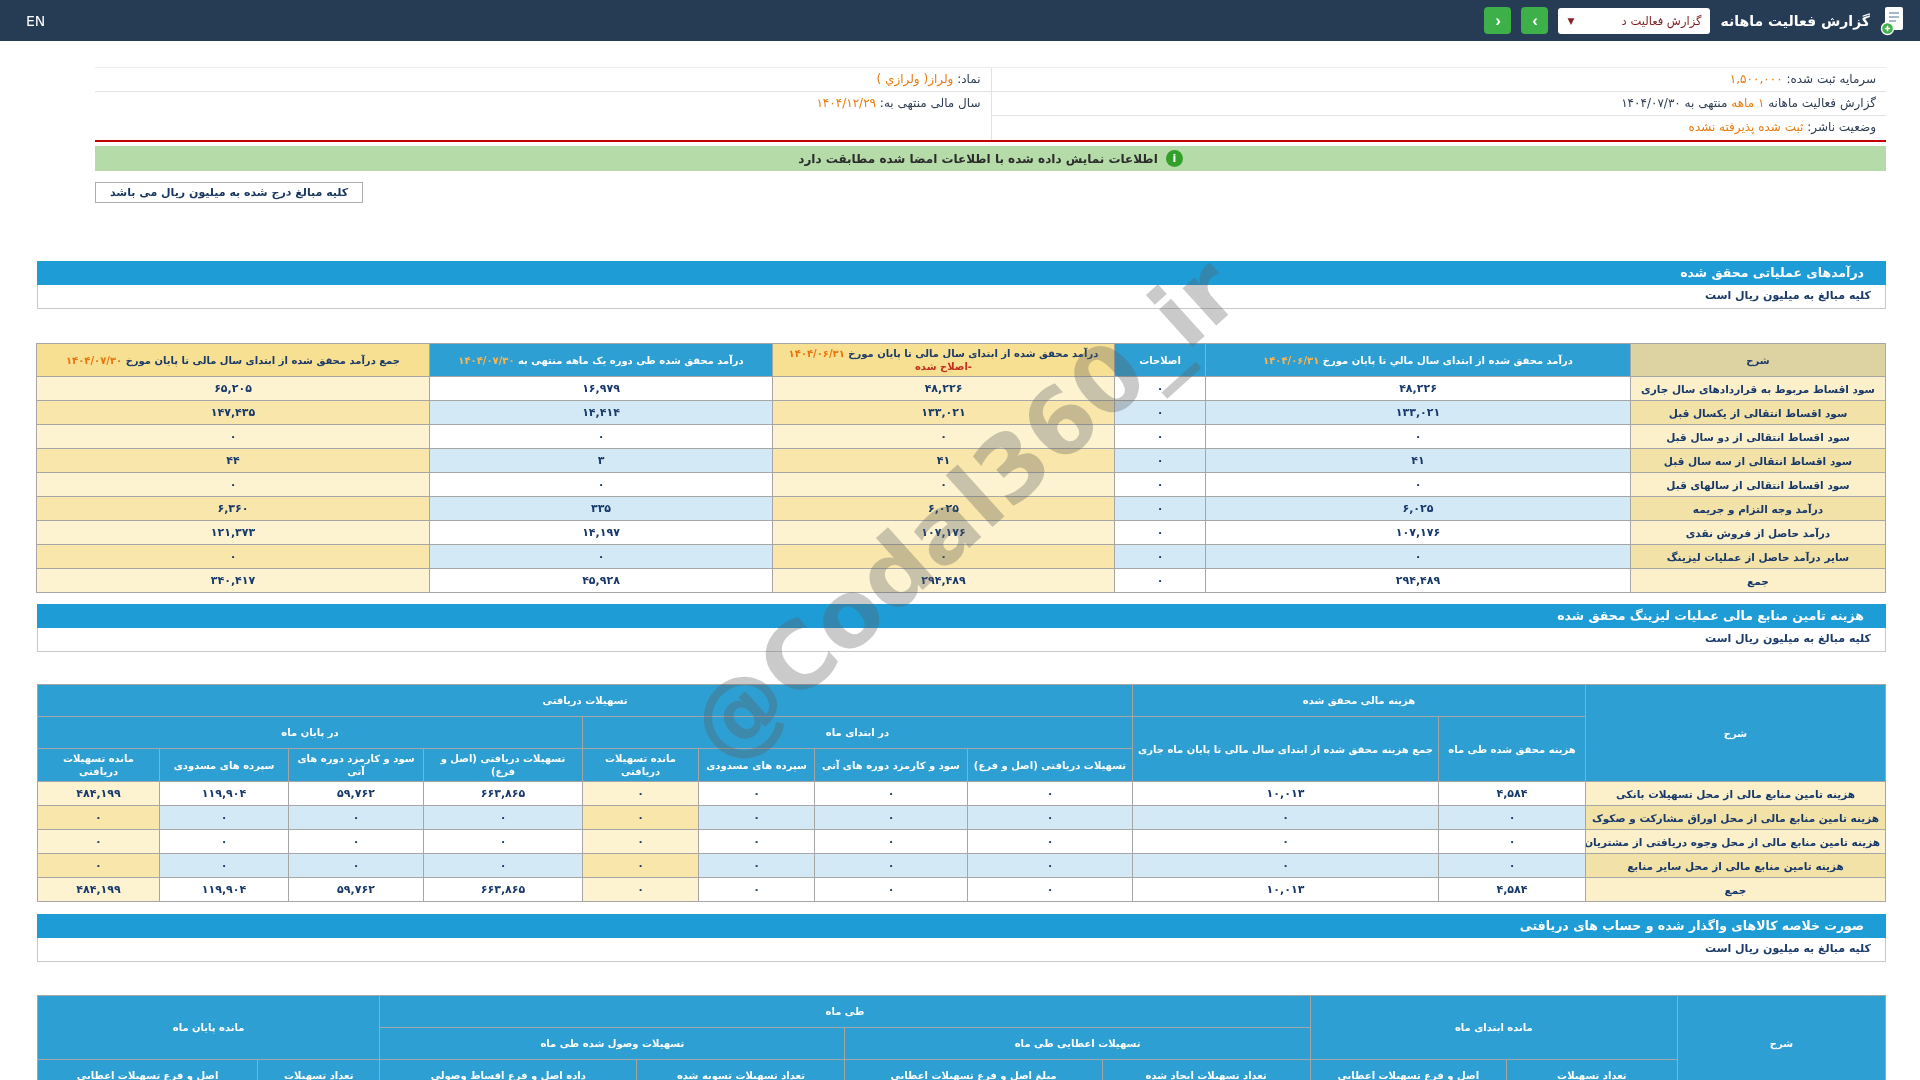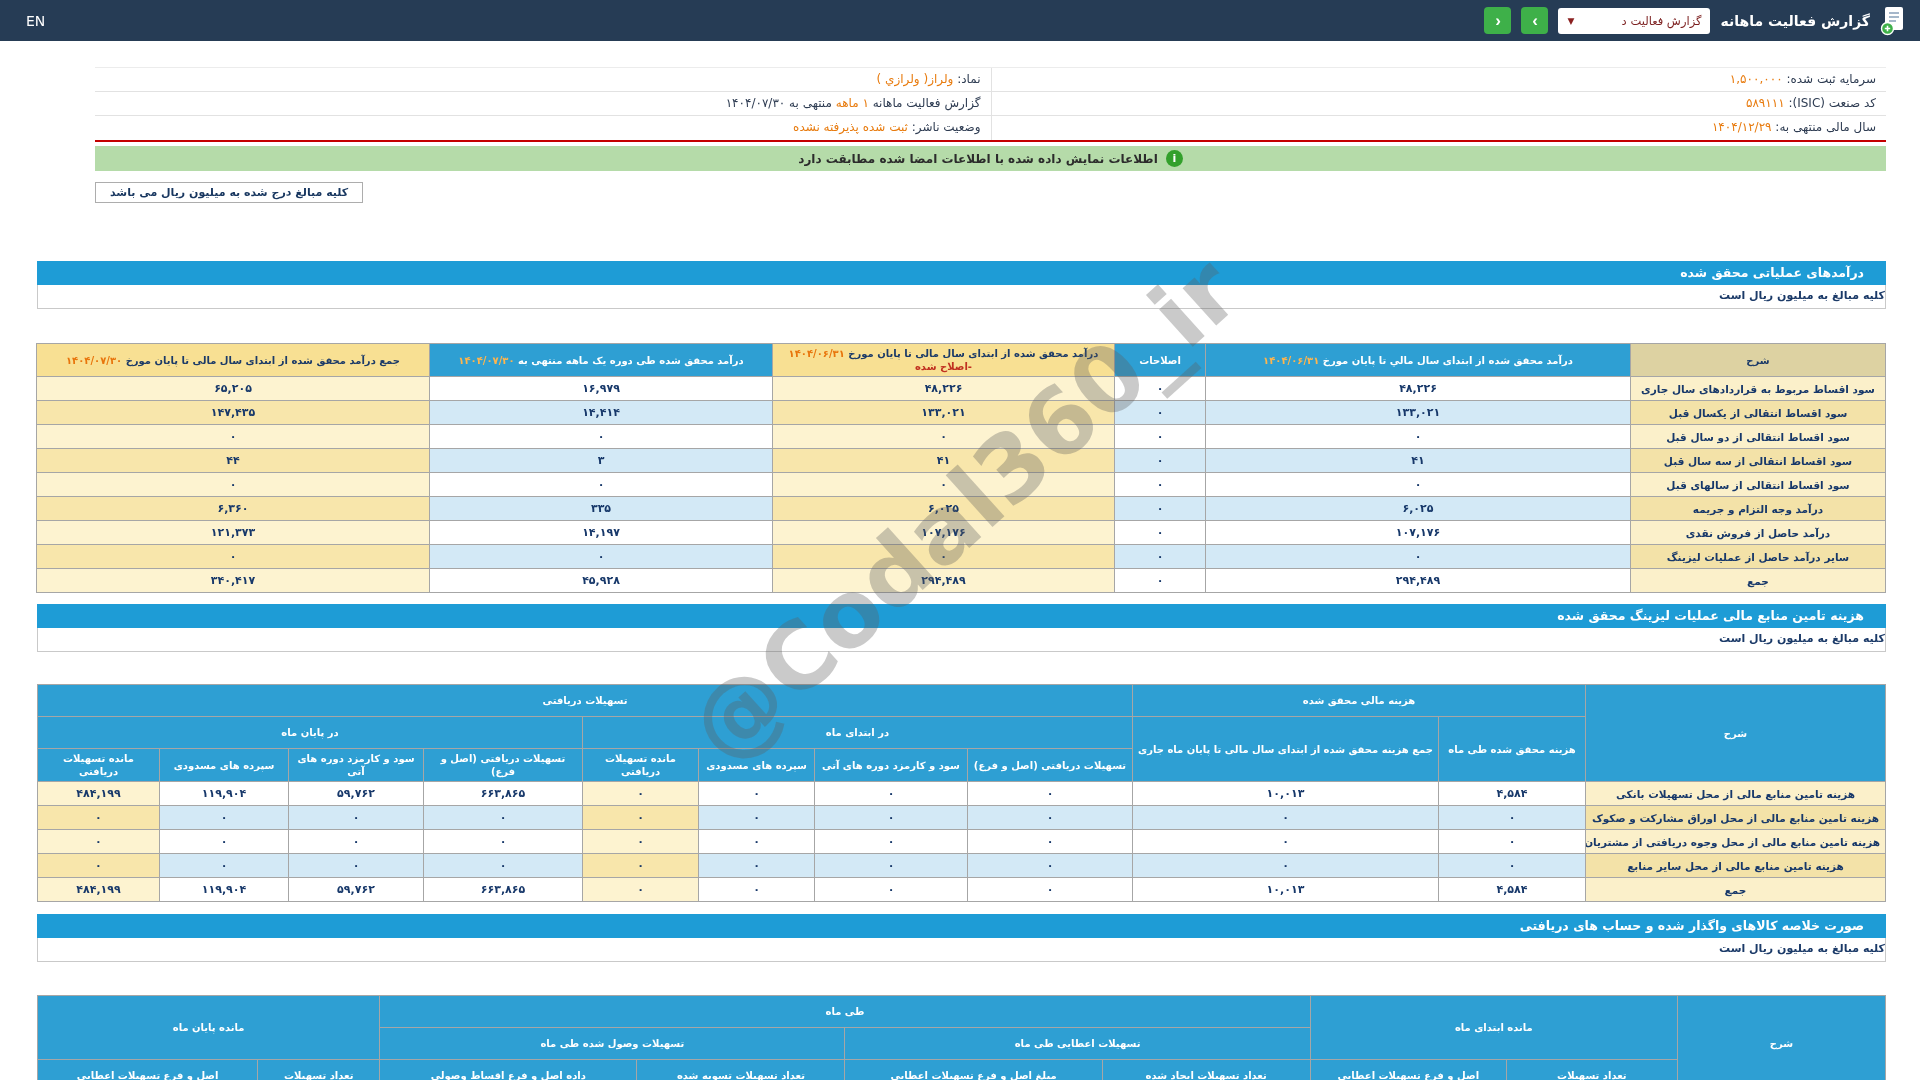--- a/index.html
+++ b/index.html
@@ -40,21 +40,21 @@
   .amounts-note { border: 1px solid #adadad; background: #fff; padding: 3px 14px;
     font-size: 11px; font-weight: bold; color: #17365f; }
 
   
   .main { margin: 58px 34px 0 37px; }
   .section { margin-top: 0; }
   .section + .section { }
   .section-bar { background: #1e9cd6; color: #fff; font-weight: bold; font-size: 12.5px;
     height: 24px; line-height: 24px; padding: 0 22px; }
   .unit-row { border: 1px solid #c9c9c9; border-top: none; height: 24px; line-height: 22px;
-    font-size: 11px; font-weight: bold; color: #1b3a68; padding: 0 0; background: #fff; }
+    font-size: 11px; font-weight: bold; color: #1b3a68; padding: 0 14px; background: #fff; }
 
   table.tbl { width: 100%; border-collapse: collapse; table-layout: fixed; }
   .tbl th, .tbl td { border: 1px solid #a6a6a6; }
   .tbl thead th { font-size: 10px; font-weight: bold; padding: 3px 4px; height: 32px;
     text-align: center; vertical-align: middle; line-height: 1.3; }
   .hdr-blue { background: #2e9fd3; color: #fff; }
   .hdr-yellow { background: #f8e093; color: #1b3a68; }
   .hdr-khaki { background: #ddd2a2; color: #1b3a68; }
   .date-on-blue { color: #ffb54d; }
   .date-on-yellow { color: #e8750c; }
@@ -110,24 +110,20 @@
 
 <div class="info-wrap">
   <div class="info-grid">
     <div class="info-cell">
       <span class="ilabel">سرمایه ثبت شده:</span>
       <span class="ival">۱,۵۰۰,۰۰۰</span>
     </div>
     <div class="info-cell">
       <span class="ilabel">نماد:</span>
       <span class="ival">ولراز( ولرازي )</span>
-    </div>
-    <div class="info-cell">
-      <span class="ilabel">کد صنعت (ISIC):</span>
-      <span class="ival">۵۸۹۱۱۱</span>
     </div>
     <div class="info-cell">
       <span class="ilabel">گزارش فعالیت ماهانه</span>
       <span class="ival">۱ ماهه</span>
       <span class="ilabel">منتهی به ۱۴۰۴/۰۷/۳۰</span>
     </div>
     <div class="info-cell">
       <span class="ilabel">سال مالی منتهی به:</span>
       <span class="ival">۱۴۰۴/۱۲/۲۹</span>
     </div>

